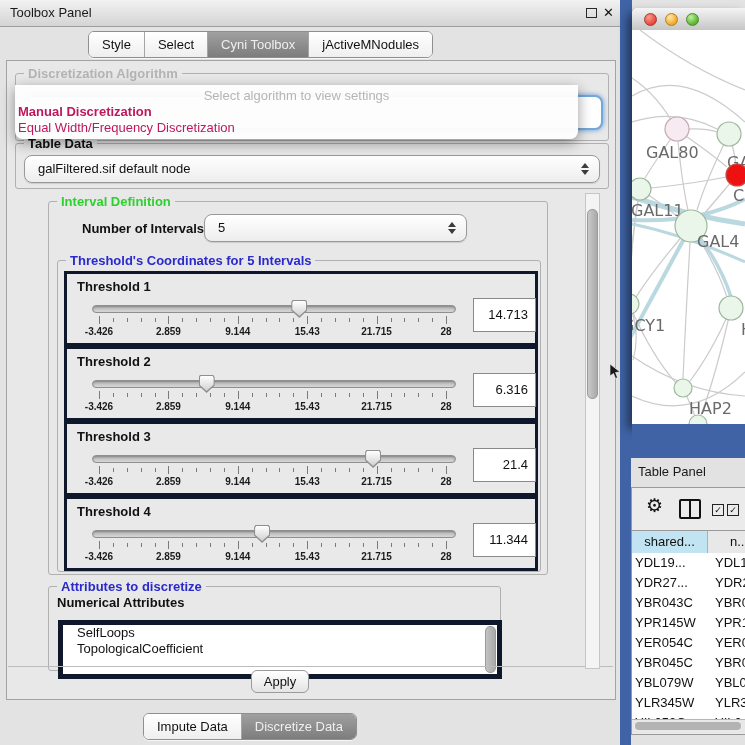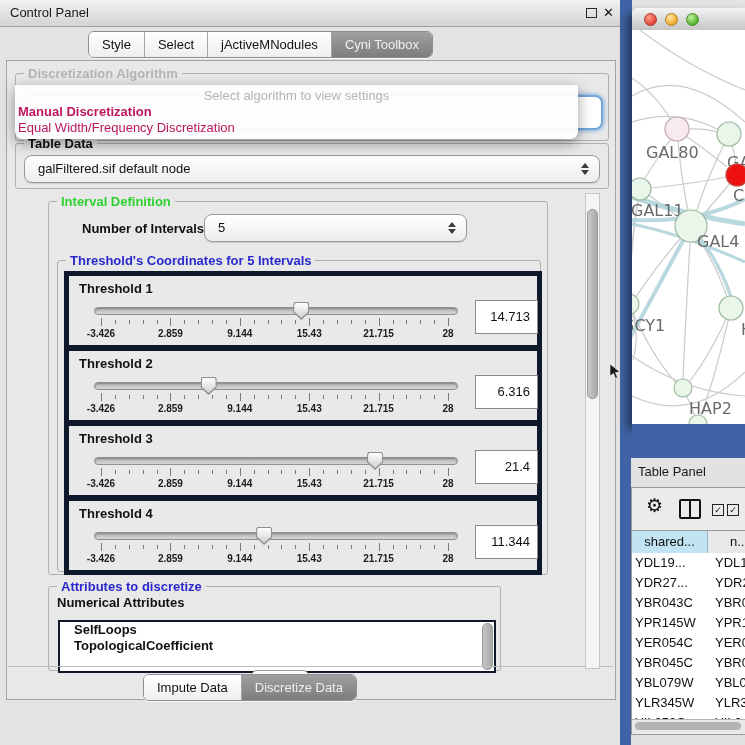--- a/index.html
+++ b/index.html
@@ -46,38 +46,38 @@
     border:2px solid #74a7da;box-shadow:0 0 4px 1px rgba(110,160,220,.8);}
 
   #algo-popup{position:absolute;left:8px;top:24px;width:563px;height:54px;background:rgba(253,253,253,.97);
     border-radius:0 0 8px 8px;box-shadow:0 4px 14px rgba(0,0,0,.40);z-index:6;}
   #algo-popup .hint{position:absolute;left:0;top:3px;width:100%;text-align:center;color:#b5b5b5;}
   .popup-opt{position:absolute;left:3px;white-space:nowrap;color:#be185d;}
 
   .bold{font-weight:bold;}
 
   
-  .thr-panel{position:absolute;left:6px;width:468px;height:69px;border:5px solid #0f172a;background:#e9e9e9;}
+  .thr-panel{position:absolute;left:6px;width:468px;height:69px;border:3px solid #0f172a;background:#e9e9e9;}
   .thr-title{position:absolute;left:10px;top:5px;font-weight:bold;}
   .thr-track{position:absolute;left:25px;top:31px;width:362px;height:6px;border-radius:4px;
     background:linear-gradient(#b0b0b0,#d9d9d9);border:1px solid #8f8f8f;box-shadow:inset 0 1px 2px rgba(0,0,0,.25);}
   .thr-thumb{position:absolute;top:26px;width:16px;height:18px;background:#8f8f8f;
     clip-path:polygon(8% 0,92% 0,100% 12%,100% 58%,50% 100%,0 58%,0 12%);}
   .thr-thumb::after{content:"";position:absolute;left:1px;top:1px;right:1px;bottom:2px;
     background:linear-gradient(#ffffff,#d0d0d0);clip-path:polygon(8% 0,92% 0,100% 12%,100% 58%,50% 100%,0 58%,0 12%);}
   .tick{position:absolute;width:1px;background:#7a7a7a;}
   .tick.minor{top:44px;height:4px;}
   .tick.major{top:42px;height:8px;}
   .tick-label{position:absolute;top:52px;transform:translateX(-50%);font-size:10px;font-weight:bold;color:#1c1c1c;}
   .thr-value{position:absolute;left:406px;top:24px;width:54px;height:32px;background:#fff;
     border:1px solid #8a8a8a;text-align:right;line-height:32px;padding-right:7px;}
 
   
   #attr-listbox{position:absolute;left:9px;top:33px;width:434px;height:49px;background:#fff;
-    border:2px solid #0f172a;overflow:hidden;font-weight:bold;}
+    border:5px solid #0f172a;overflow:hidden;}
   .attr-item{height:16px;line-height:16px;padding-left:14px;white-space:nowrap;}
   .vscroll-thumb{position:absolute;right:1px;top:1px;width:9px;height:45px;border-radius:5px;
     background:linear-gradient(90deg,#c4c4c4,#a8a8a8);border:1px solid #9a9a9a;}
 
   #apply-btn{position:absolute;left:244px;top:609px;width:58px;height:23px;border:1px solid #9b9b9b;
     border-radius:6px;background:linear-gradient(#ffffff,#e4e4e4);text-align:center;line-height:22px;
     font-size:13px;color:#111;padding:0;font-family:inherit;}
   .hsep{position:absolute;left:1px;top:605px;width:605px;height:1px;background:#bcbcbc;}
 
   #main-scrollbar{position:absolute;left:578px;top:132px;width:13px;height:474px;background:#f4f4f4;
@@ -122,37 +122,37 @@
 
   #mouse-cursor{position:absolute;left:610px;top:364px;}
 </style>
 </head>
 <body>
 
 <div id="app">
 
   <section id="control-panel">
     <div class="cp-titlebar">
-      <span class="cp-title">Control Panel</span>
+      <span class="cp-title">Toolbox Panel</span>
       <span class="float-glyph"></span>
       <span class="close-glyph">✕</span>
     </div>
 
     <div id="top-tabs" class="segbar" style="left:88px;top:31px;">
         <div class="seg">
           <span>Style</span>
         </div>
         <div class="seg">
           <span>Select</span>
         </div>
+        <div class="seg sel">
+          <span>Cyni Toolbox</span>
+        </div>
         <div class="seg">
           <span>jActiveMNodules</span>
-        </div>
-        <div class="seg sel">
-          <span>Cyni Toolbox</span>
         </div>
       </div>
 
     <div id="main-panel">
 
       <div class="group" id="algo-group" style="left:8px;top:12px;width:592px;height:66px;">
         <span class="group-label lbl-faded">Discretization Algorithm</span>
       </div>
       <div id="algo-combo" class="abs"></div>
 
@@ -359,21 +359,21 @@
       </div>
 
       <div class="hsep"></div>
       <button id="apply-btn">Apply</button>
 
       <div id="main-scrollbar">
         <div class="thumb"></div>
       </div>
     </div>
 
-    <div id="bottom-tabs" class="segbar" style="left:143px;top:674px;">
+    <div id="bottom-tabs" class="segbar" style="left:143px;top:713px;">
         <div class="seg">
           <span>Impute Data</span>
         </div>
         <div class="seg sel">
           <span>Discretize Data</span>
         </div>
       </div>
   </section>
 
   <div id="divider-strip"></div>

